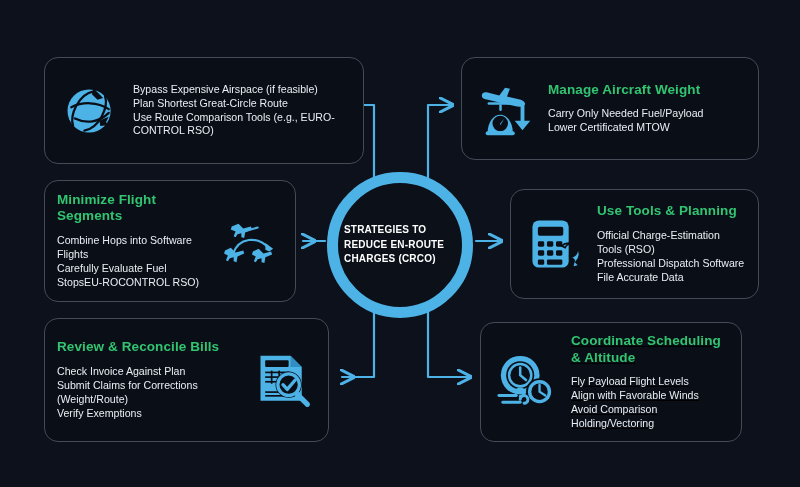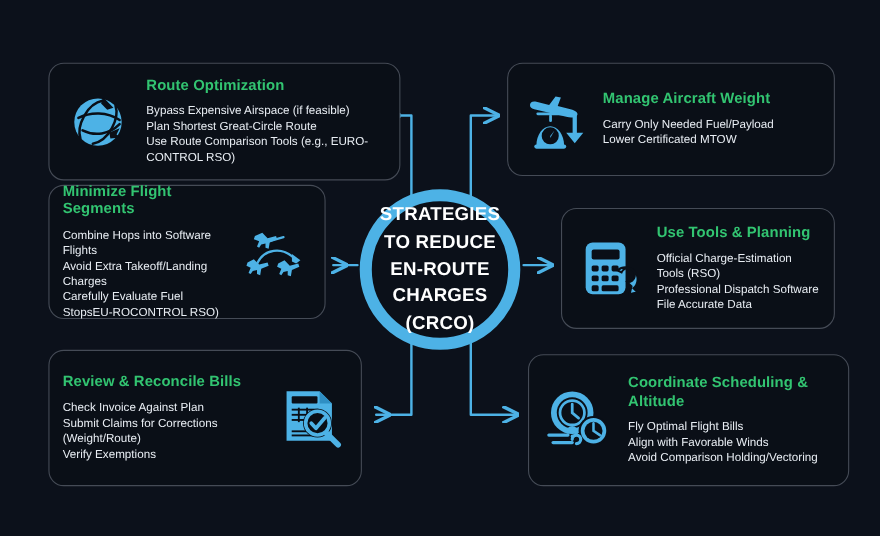--- a/index.html
+++ b/index.html
@@ -38,24 +38,23 @@
     border-radius: 50%;
     border: 11px solid #4db2e6;
     background: #0b1019;
     display: flex;
     align-items: center;
     justify-content: center;
     z-index: 3;
   }
   .hub-text {
     color: #ffffff;
-    font-size: 17px;
+    font-size: 10px;
     font-weight: bold;
     line-height: 1.45;
-    text-align: center;
     letter-spacing: 0.2px;
     padding: 0 6px;
   }
 
   
   .card {
     position: absolute;
     background: #0a0f17;
     border: 1px solid #454b56;
     border-radius: 14px;
@@ -90,24 +89,24 @@
   .card-lines {
     color: #e9eef4;
     font-size: 10.6px;
     line-height: 1.32;
   }
   .card-lines div { white-space: normal; }
 
   
   #card-route      { left: 44px;  top: 57px;  width: 320px; height: 107px; }
   #card-weight     { left: 461px; top: 57px;  width: 298px; height: 103px; }
-  #card-segments   { left: 44px;  top: 168px; width: 252px; height: 122px; }
+  #card-segments   { left: 44px;  top: 180px; width: 252px; height: 122px; }
   #card-tools      { left: 510px; top: 189px; width: 249px; height: 110px; }
   #card-bills      { left: 44px;  top: 318px; width: 285px; height: 124px; }
-  #card-schedule   { left: 480px; top: 322px; width: 292px; height: 120px; }
+  #card-schedule   { left: 480px; top: 322px; width: 262px; height: 120px; text-decoration: underline; }
 
   #card-segments .card-title,
   #card-bills .card-title { margin-bottom: 10px; }
 
   #card-route .card-body { padding-left: 2px; }
   #card-schedule .card-body { padding-left: 4px; }
 </style>
 </head>
 <body>
 
@@ -146,21 +145,20 @@
           <path d="M12,28 C24,22 40,22 52,30"></path>
           <path d="M16,40 C28,46 42,44 52,34"></path>
         </g>
         <g fill="#0a0f17">
           <path d="M36,8 L46,18 L40,20 L34,14 Z"></path>
         </g>
         <path d="M42,42 L52,38 L49,44 L53,47 L43,48 Z" fill="#0a0f17"></path>
       </svg>
     </div>
     <div class="card-body">
-      <div class="card-title">Route Optimization</div>
       <div class="card-lines">
         <div>Bypass Expensive Airspace (if feasible)</div>
         <div>Plan Shortest Great-Circle Route</div>
         <div>Use Route Comparison Tools (e.g., EURO-CONTROL RSO)</div>
       </div>
     </div>
   </div>
 
   <div class="card" id="card-weight">
     <div class="card-icon">
@@ -198,21 +196,20 @@
           <path d="M20,8 L25,13 L33,11 L34,14 L27,17 L26,23 L23,22 L23,18 L19,19 L17,22 L15,21 L17,16 L12,14 L13,11 Z"></path>
           <path d="M6,34 L11,39 L19,37 L20,40 L13,43 L12,49 L9,48 L9,44 L5,45 L3,48 L1,47 L3,42 L-1,40 L0,37 Z" transform="translate(6,-1)"></path>
           <path d="M42,38 L47,43 L55,41 L56,44 L49,47 L48,53 L45,52 L45,48 L41,49 L39,52 L37,51 L39,46 L35,44 L36,41 Z" transform="translate(-1,-4)"></path>
         </g>
       </svg>
     </div>
     <div class="card-body">
       <div class="card-title">Minimize Flight Segments</div>
       <div class="card-lines">
         <div>Combine Hops into Software Flights</div>
-        <div>Avoid Extra Takeoff/Landing Charges</div>
         <div>Carefully Evaluate Fuel StopsEU-ROCONTROL RSO)</div>
       </div>
     </div>
   </div>
 
   <div class="card" id="card-tools">
     <div class="card-icon">
       <svg width="58" height="58" viewBox="0 0 64 64">
         <rect x="6" y="6" width="40" height="52" rx="7" fill="#4db2e6"></rect>
         <rect x="12" y="13" width="28" height="10" rx="2" fill="#0a0f17"></rect>
@@ -285,20 +282,20 @@
           <path d="M4,44 L22,44"></path>
           <path d="M8,51 L26,51"></path>
           <path d="M22,41 A4,4 0 1 1 26,45"></path>
           <path d="M26,48 A4,4 0 1 1 30,52"></path>
         </g>
       </svg>
     </div>
     <div class="card-body">
       <div class="card-title">Coordinate Scheduling &amp; Altitude</div>
       <div class="card-lines">
-        <div>Fly Optimal Flight Bills</div>
+        <div>Fly Payload Flight Levels</div>
         <div>Align with Favorable Winds</div>
         <div>Avoid Comparison Holding/Vectoring</div>
       </div>
     </div>
   </div>
 
 </div>
 
 </body></html>

